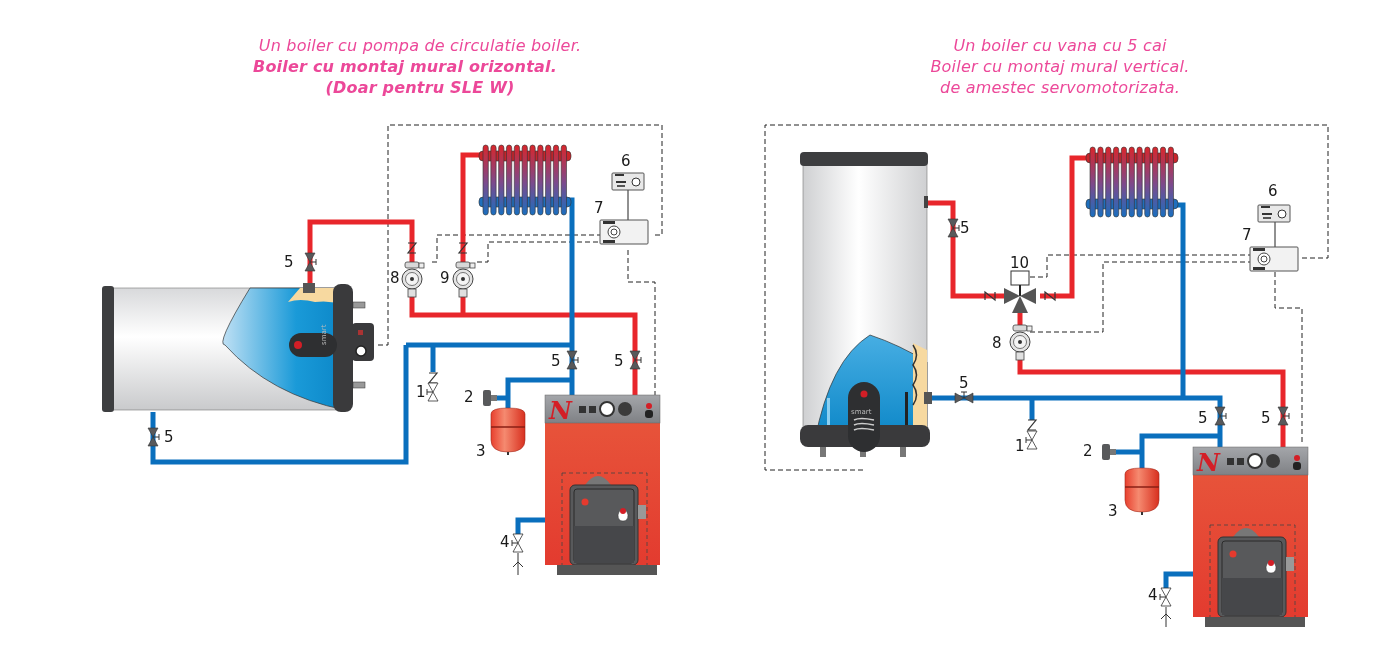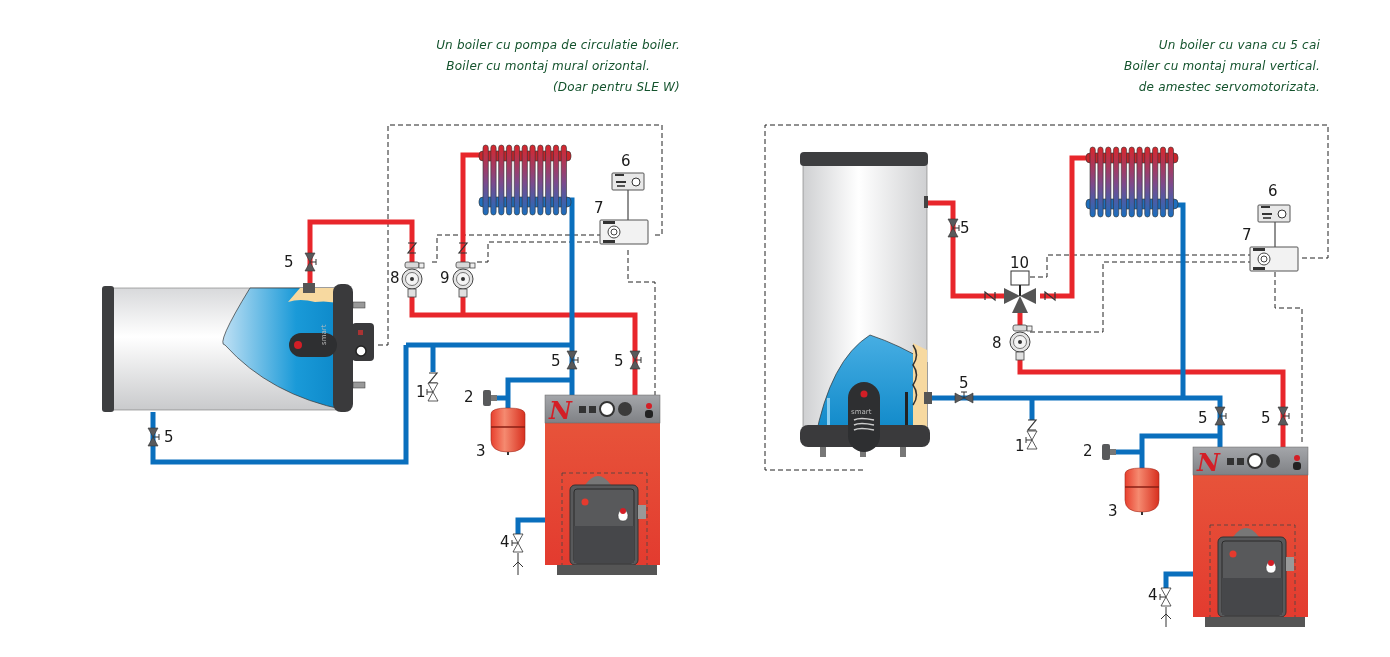--- a/index.html
+++ b/index.html
@@ -1,20 +1,20 @@
 <!DOCTYPE html>
 <html><head>
 <meta charset="utf-8">
 <style>
   html, body { margin:0; padding:0; background:#ffffff; }
   body { width:1390px; height:657px; position:relative; overflow:hidden; font-family:"DejaVu Sans", sans-serif; }
-  .title { position:absolute; text-align:right; font-style:italic; font-size:12px; line-height:21px; color:#14532d; font-family:"DejaVu Sans", sans-serif; letter-spacing:0.2px; }
-  .title .bold { font-weight:normal; }
+  .title { position:absolute; text-align:center; font-style:italic; font-size:16px; line-height:21px; color:#ec4899; font-family:"DejaVu Sans", sans-serif; letter-spacing:0.2px; }
+  .title .bold { font-weight:bold; }
   #t-left { left:160px; top:35px; width:520px; }
-  #t-left .l2 { padding-right:30px; }
+  #t-left .l2 { padding-right:30px;font-weight:bold; }
   #t-right { left:800px; top:35px; width:520px; }
   svg { position:absolute; left:0; top:0; }
   .num { font-family:"DejaVu Sans", sans-serif; font-size:15px; fill:#1a1a1a; }
   .pipe-red { stroke:#e8262b; stroke-width:5; fill:none; stroke-linejoin:miter; }
   .pipe-blue { stroke:#0a6fbd; stroke-width:5; fill:none; stroke-linejoin:miter; }
   .wire { stroke:#222; stroke-width:1; fill:none; stroke-dasharray:5 3; }
   .wire-solid { stroke:#222; stroke-width:1; fill:none; }
 </style>
 </head>
 <body>

